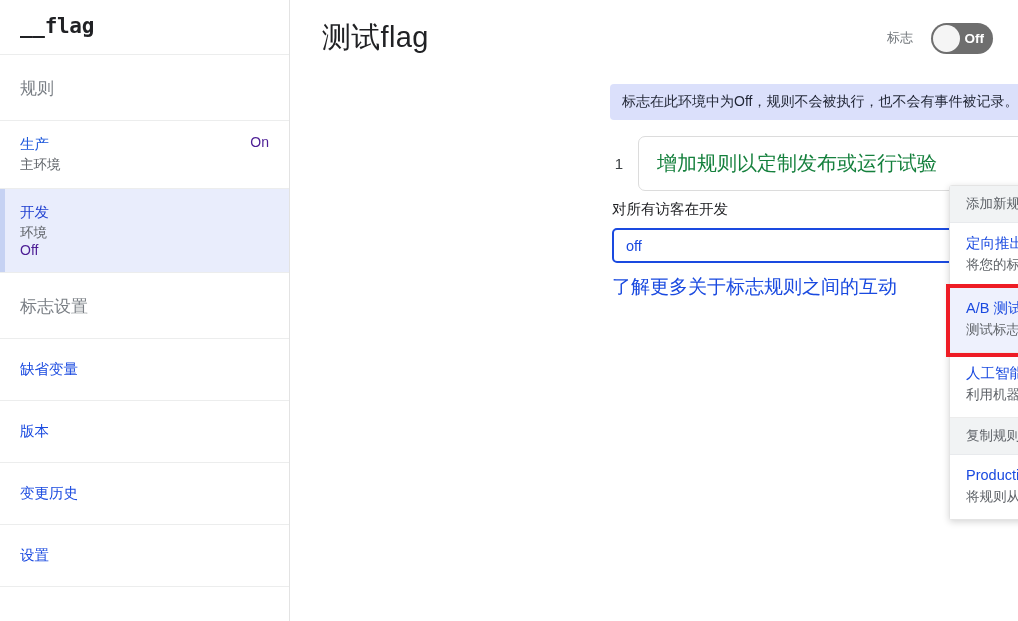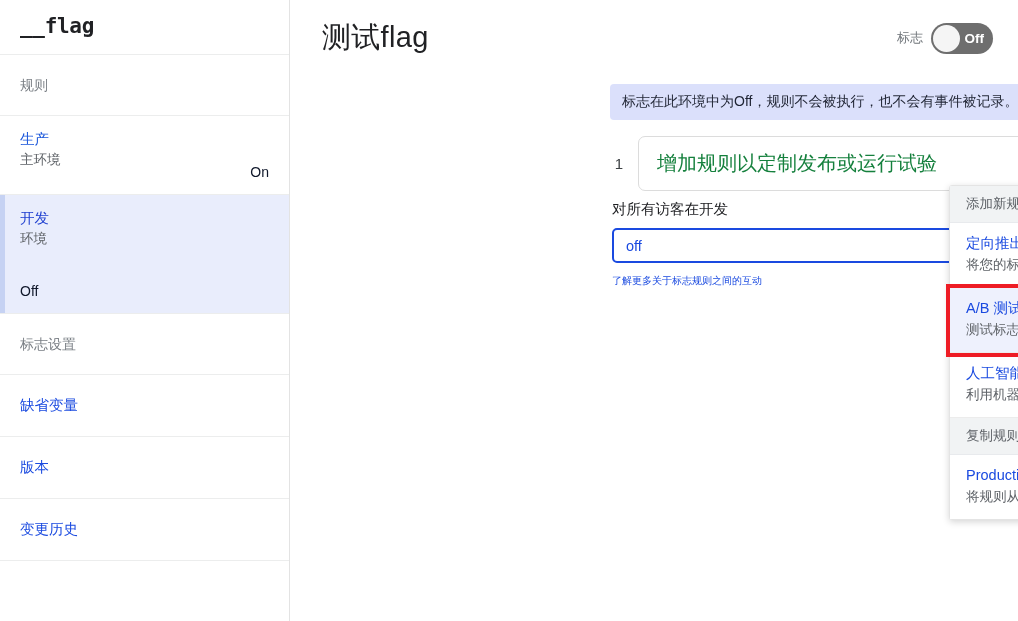--- a/index.html
+++ b/index.html
@@ -27,52 +27,52 @@
   .sb-flagblock { padding: 12px 20px 14px 20px; }
   .flag-title {
     font-family: "DejaVu Sans Mono", "Liberation Mono", monospace;
     font-size: 21px; font-weight: 700; color: #202124;
     letter-spacing: -0.3px; line-height: 28px;
   }
   .flag-sub { font-size: 14px; color: #3c4043; margin-top: 2px; line-height: 20px; }
 
   .sb-section-label {
     padding: 22px 20px 20px 20px;
-    font-size: 14px; color: #7a7f85;
+    font-size: 17px; color: #7a7f85;
   }
 
   .sb-env {
     padding: 13px 20px 14px 20px;
     display: flex; align-items: flex-start; justify-content: space-between;
     position: relative;
   }
   .sb-env.active { background: #e9edfc; flex-direction: column; }
   .sb-env.active::before {
     content: ""; position: absolute; left: 0; top: 0; bottom: 0;
     width: 5px; background: #c6d2f3;
   }
   .sb-env-name { font-size: 14.5px; color: #1a56db; line-height: 20px; }
   .sb-env.active .sb-env-name { color: #2040d0; }
   .sb-env-desc { font-size: 13.5px; color: #5f6368; line-height: 19px; margin-top: 1px; }
-  .sb-env-state { font-size: 14px; color: #0f172a; margin-top: 35px; }
+  .sb-env-state { font-size: 14px; color: #4c1d95; }
 
   .sb-link {
     padding: 21px 20px 21px 20px;
     font-size: 14.5px; color: #1a4ae0;
   }
 
   
   .main { position: absolute; left: 290px; top: 0; right: 0; bottom: 0; }
 
   .head-row {
     position: absolute; left: 32px; top: 18px; right: 25px;
     display: flex; align-items: center; justify-content: space-between;
   }
   .page-title { font-size: 29px; color: #202124; font-weight: 400; letter-spacing: 0.3px; }
-  .toggle-wrap { display: flex; align-items: center; gap: 8px; }
+  .toggle-wrap { display: flex; align-items: center; gap: 18px; }
   .toggle-label { font-size: 13px; color: #70757a; }
   .toggle {
     width: 62px; height: 31px; border-radius: 16px;
     background: #6e6e6e; position: relative; display: flex;
     align-items: center; justify-content: flex-end;
     padding-right: 9px;
   }
   .toggle-knob {
     position: absolute; left: 2px; top: 2px;
     width: 27px; height: 27px; border-radius: 50%;
@@ -112,21 +112,21 @@
     position: absolute; left: 322px; top: 228px;
     width: 671px; height: 35px;
     border: 2px solid #1a4ae0; border-radius: 5px;
     background: #fff;
     display: flex; align-items: center;
     padding-left: 12px;
     font-size: 14.5px; color: #1a4ae0;
   }
   .learn-link {
     position: absolute; left: 322px; top: 274px;
-    font-size: 10px; color: #1a4ae0; text-decoration: none;
+    font-size: 19px; color: #1a4ae0; text-decoration: none;
   }
 
   
   .dropdown {
     position: absolute; left: 659px; top: 185px;
     width: 326px;
     background: #ffffff;
     border: 1px solid #e4e4e4;
     border-radius: 3px;
     box-shadow: 0 2px 7px rgba(0,0,0,0.17);
@@ -195,20 +195,23 @@
 
     <div class="sb-block sb-link">
       <span>缺省变量</span>
     </div>
     <div class="sb-block sb-link">
       <span>版本</span>
     </div>
     <div class="sb-block sb-link">
       <span>变更历史</span>
     </div>
+    <div class="sb-block sb-link">
+      <span>设置</span>
+    </div>
 
   </aside>
 
   <main class="main">
 
     <div class="head-row">
       <h1 class="page-title">测试flag</h1>
       <div class="toggle-wrap">
         <span class="toggle-label">标志</span>
         <div class="toggle">

